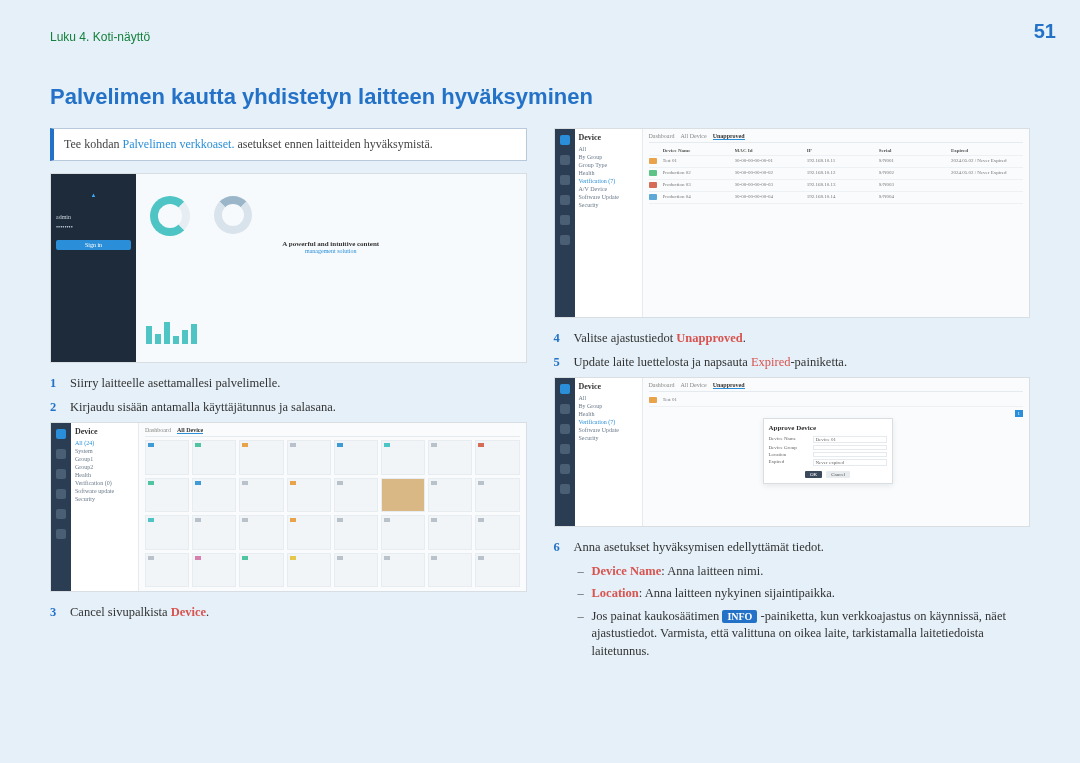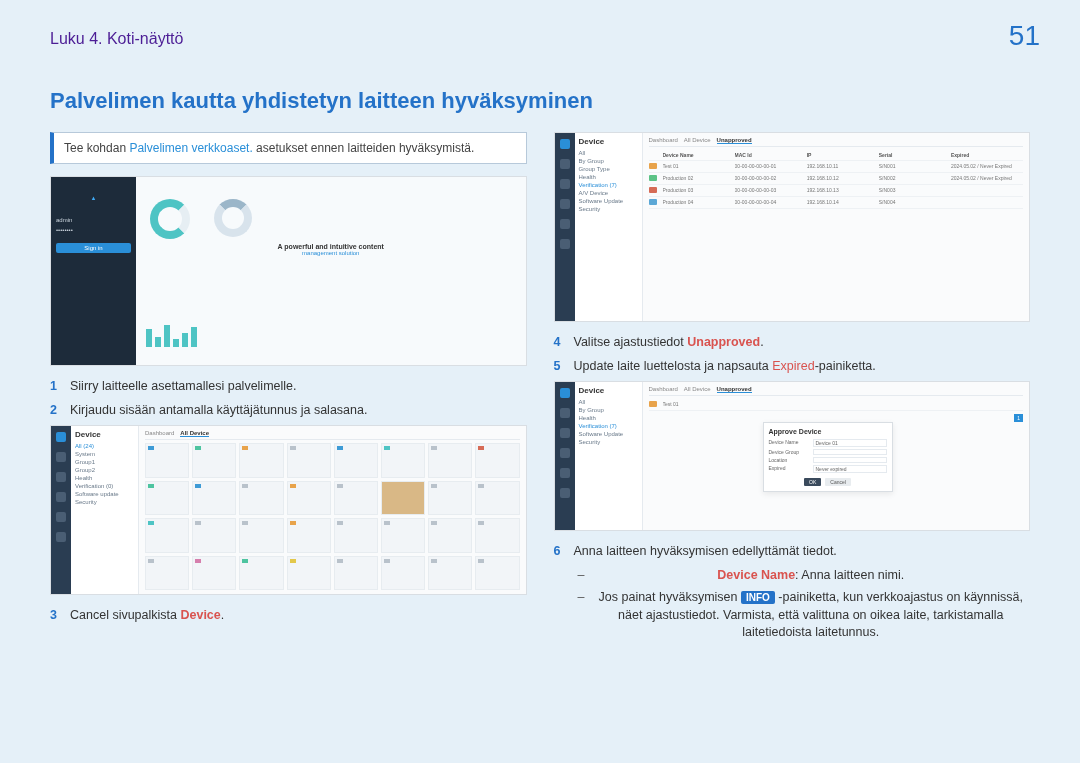--- a/index.html
+++ b/index.html
@@ -12,41 +12,42 @@
     color: #333;
     font-size: 13px;
   }
   .page {
     background: #e5f0f8;
     width: 100%;
     height: 100%;
     padding: 30px 50px;
   }
   .header-chapter {
-    color: #4c1d95;
-    font-size: 16px;
+    color: #15803d;
+    font-size: 12px;
   }
   .page-number {
     position: absolute;
     top: 20px;
-    right: 40px;
+    right: 24px;
     color: #2472c8;
-    font-size: 28px;
-    font-weight: 400;
+    font-size: 20px;
+    font-weight: 700;
   }
   .main-title {
     color: #2472c8;
     font-size: 22px;
     font-weight: 600;
     margin-top: 40px;
     margin-bottom: 18px;
   }
   .columns {
     display: flex;
     gap: 27px;
+    font-family: Liberation Serif, serif;
   }
   .col { flex: 1; min-width: 0; }
   .infobox {
     border: 1px solid #b7c9da;
     border-left: 4px solid #2472c8;
     padding: 8px 10px;
     background: #fff;
     font-size: 12px;
     color: #444;
     margin-bottom: 12px;
@@ -121,21 +122,21 @@
   .ss-mbtn{ font-size:5px; padding:1px 5px; border-radius:1px;}
   .mb1{ background:#3a4a5c; color:#fff;}
   .mb2{ background:#e8ecef; color:#555;}
   .pager{ align-self:flex-end; font-size:5px; color:#fff; background:#2a8fd8; padding:1px 3px; margin-top:3px;}
 
   .num-list { list-style:none; }
   .num-list li { display:flex; gap:10px; margin:6px 0; line-height:1.4; font-size:12.5px; color:#333;}
   .num-list .n { color:#2472c8; font-weight:600; min-width:10px;}
   .red-bold { color:#d9534f; font-weight:600;}
   .approve { color:#d9534f;}
-  .dash-list { list-style:none; margin-left:24px;text-align:center;}
+  .dash-list { list-style:none; margin-left:24px;}
   .dash-list li { position:relative; padding-left:14px; margin:5px 0; font-size:12.5px; color:#333; line-height:1.4;}
   .dash-list li::before { content:"–"; position:absolute; left:0; color:#555;}
   .info-badge{ background:#2472c8; color:#fff; font-size:10px; padding:1px 5px; border-radius:2px; font-weight:600;}
   .search-glyph{ font-weight:bold;}
 </style>
 </head>
 <body>
 
 <div class="page">
   <div class="header-chapter">Luku 4. Koti-näyttö</div>
@@ -396,27 +397,30 @@
               <div class="ss-mbtn mb2">Cancel</div>
             </div>
           </div>
           <div class="pager">1</div>
         </div>
       </div>
 
       <ol class="num-list">
         <li>
             <span class="n">6</span>
-            <span>Anna laitteen hyväksymisen edellyttämät tiedot.</span>
+            <span>Anna asetukset hyväksymisen edellyttämät tiedot.</span>
           </li>
       </ol>
 
       <ul class="dash-list">
         <li>
           <span class="red-bold">Device Name</span><span>: Anna laitteen nimi.</span>
         </li>
         <li>
-          <span>Jos painat hyväksymisen </span><span class="info-badge">INFO</span><span> -painiketta, kun verkkoajastus on käynnissä, näet ajastustiedot. Varmista, että valittuna on oikea laite, tarkistamalla laitetiedoista laitetunnus.</span>
+          <span class="red-bold">Location</span><span>: Anna laitteen nykyinen sijaintipaikka.</span>
+        </li>
+        <li>
+          <span>Jos painat kaukosäätimen </span><span class="info-badge">INFO</span><span> -painiketta, kun verkkoajastus on käynnissä, näet ajastustiedot. Varmista, että valittuna on oikea laite, tarkistamalla laitetiedoista laitetunnus.</span>
         </li>
       </ul>
     </div>
   </div>
 </div>
 
 </body></html>

